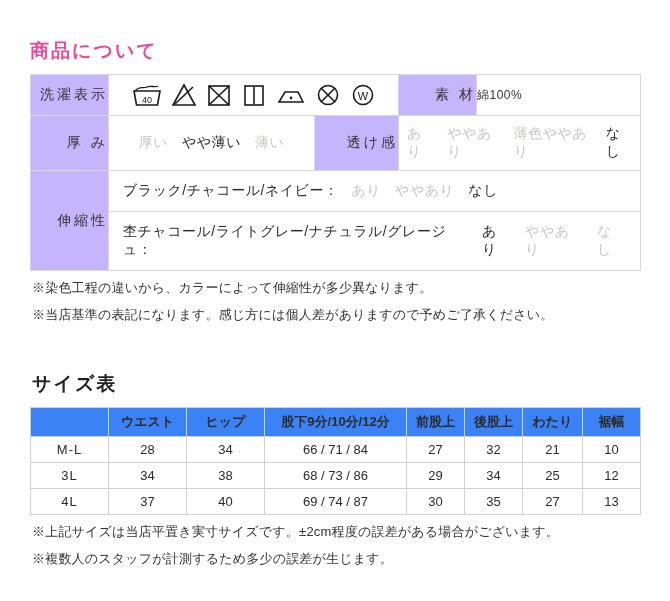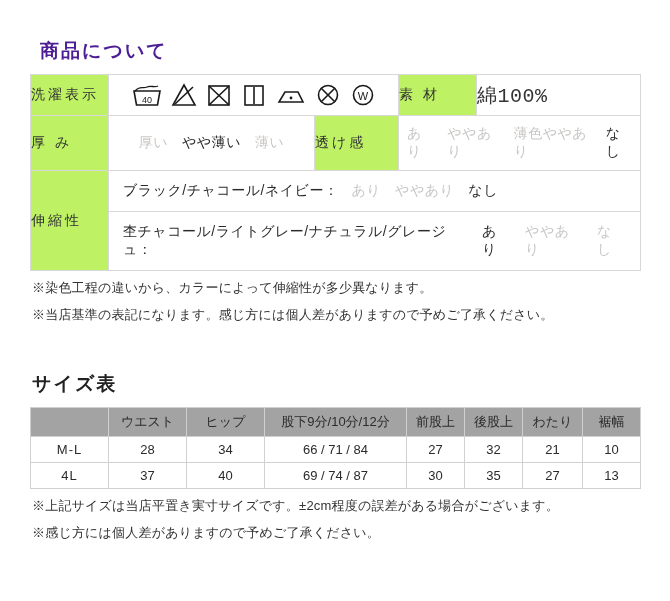--- a/index.html
+++ b/index.html
@@ -16,22 +16,22 @@
     position: relative;
     overflow: hidden;
   }
   .page {
     padding: 38px 30px 0 30px;
   }
   h2.section-title {
     font-size: 19px;
     font-weight: bold;
     letter-spacing: 2px;
-    margin: 0 0 10px 10px;
-    color: #4c1d95;
+    margin: 0 0 10px 0;
+    color: #ec4899;
   }
   .size-head {
     display: flex;
     align-items: flex-start;
     gap: 12px;
     margin: 0 0 10px 2px;
   }
   .size-head .t {
     font-size: 19px;
     font-weight: bold;
@@ -49,41 +49,40 @@
     width: 610px;
     border-collapse: collapse;
     table-layout: fixed;
   }
   table.prod td {
     border: 1px solid #d8d8d8;
     padding: 0;
     vertical-align: middle;
   }
   .th-cell {
-    background: #bef264;
-    text-align: left;
+    background: #c4b5fd;
+    text-align: right;
     font-size: 14px;
     letter-spacing: 3px;
     color: #333;
     padding: 8px 4px;
   }
   .wash-icons {
     display: flex;
     align-items: center;
     justify-content: center;
     gap: 9px;
     padding: 7px 6px;
   }
   .wash-icons svg { display: block; }
   .mat-val {
-    font-size: 20px;
+    font-size: 12px;
     padding: 8px 12px;
     color: #333;
     letter-spacing: 0.5px;
-    font-family: Liberation Mono, monospace;
   }
   .opt-row {
     display: flex;
     align-items: center;
     justify-content: center;
     gap: 14px;
     font-size: 14px;
     padding: 9px 8px;
     letter-spacing: 0.5px;
   }
@@ -117,21 +116,21 @@
     table-layout: fixed;
   }
   table.size th, table.size td {
     border: 1px solid #d0d0d0;
     font-size: 13px;
     font-weight: normal;
     text-align: center;
     padding: 5px 2px;
     color: #2b2b2b;
   }
-  table.size thead th { background: #a3a3a3; }
+  table.size thead th { background: #3b82f6; font-weight: bold; }
   table.size tbody td:first-child { letter-spacing: 1px; }
 </style>
 </head>
 <body>
 
 <div class="page">
 
   <h2 class="section-title">商品について</h2>
 
   <table class="prod">
@@ -289,29 +288,39 @@
           <td>M-L</td>
           <td>28</td>
           <td>34</td>
           <td>66 / 71 / 84</td>
           <td>27</td>
           <td>32</td>
           <td>21</td>
           <td>10</td>
         </tr>
         <tr>
+          <td>3L</td>
+          <td>34</td>
+          <td>38</td>
+          <td>68 / 73 / 86</td>
+          <td>29</td>
+          <td>34</td>
+          <td>25</td>
+          <td>12</td>
+        </tr>
+        <tr>
           <td>4L</td>
           <td>37</td>
           <td>40</td>
           <td>69 / 74 / 87</td>
           <td>30</td>
           <td>35</td>
           <td>27</td>
           <td>13</td>
         </tr>
       </tbody>
     </table>
 
     <div class="note">※上記サイズは当店平置き実寸サイズです。±2cm程度の誤差がある場合がございます。</div>
-    <div class="note">※感じ方には個人差がありますので予めご了承ください。</div>
+    <div class="note">※複数人のスタッフが計測するため多少の誤差が生じます。</div>
   </div>
 
 </div>
 
 </body></html>

